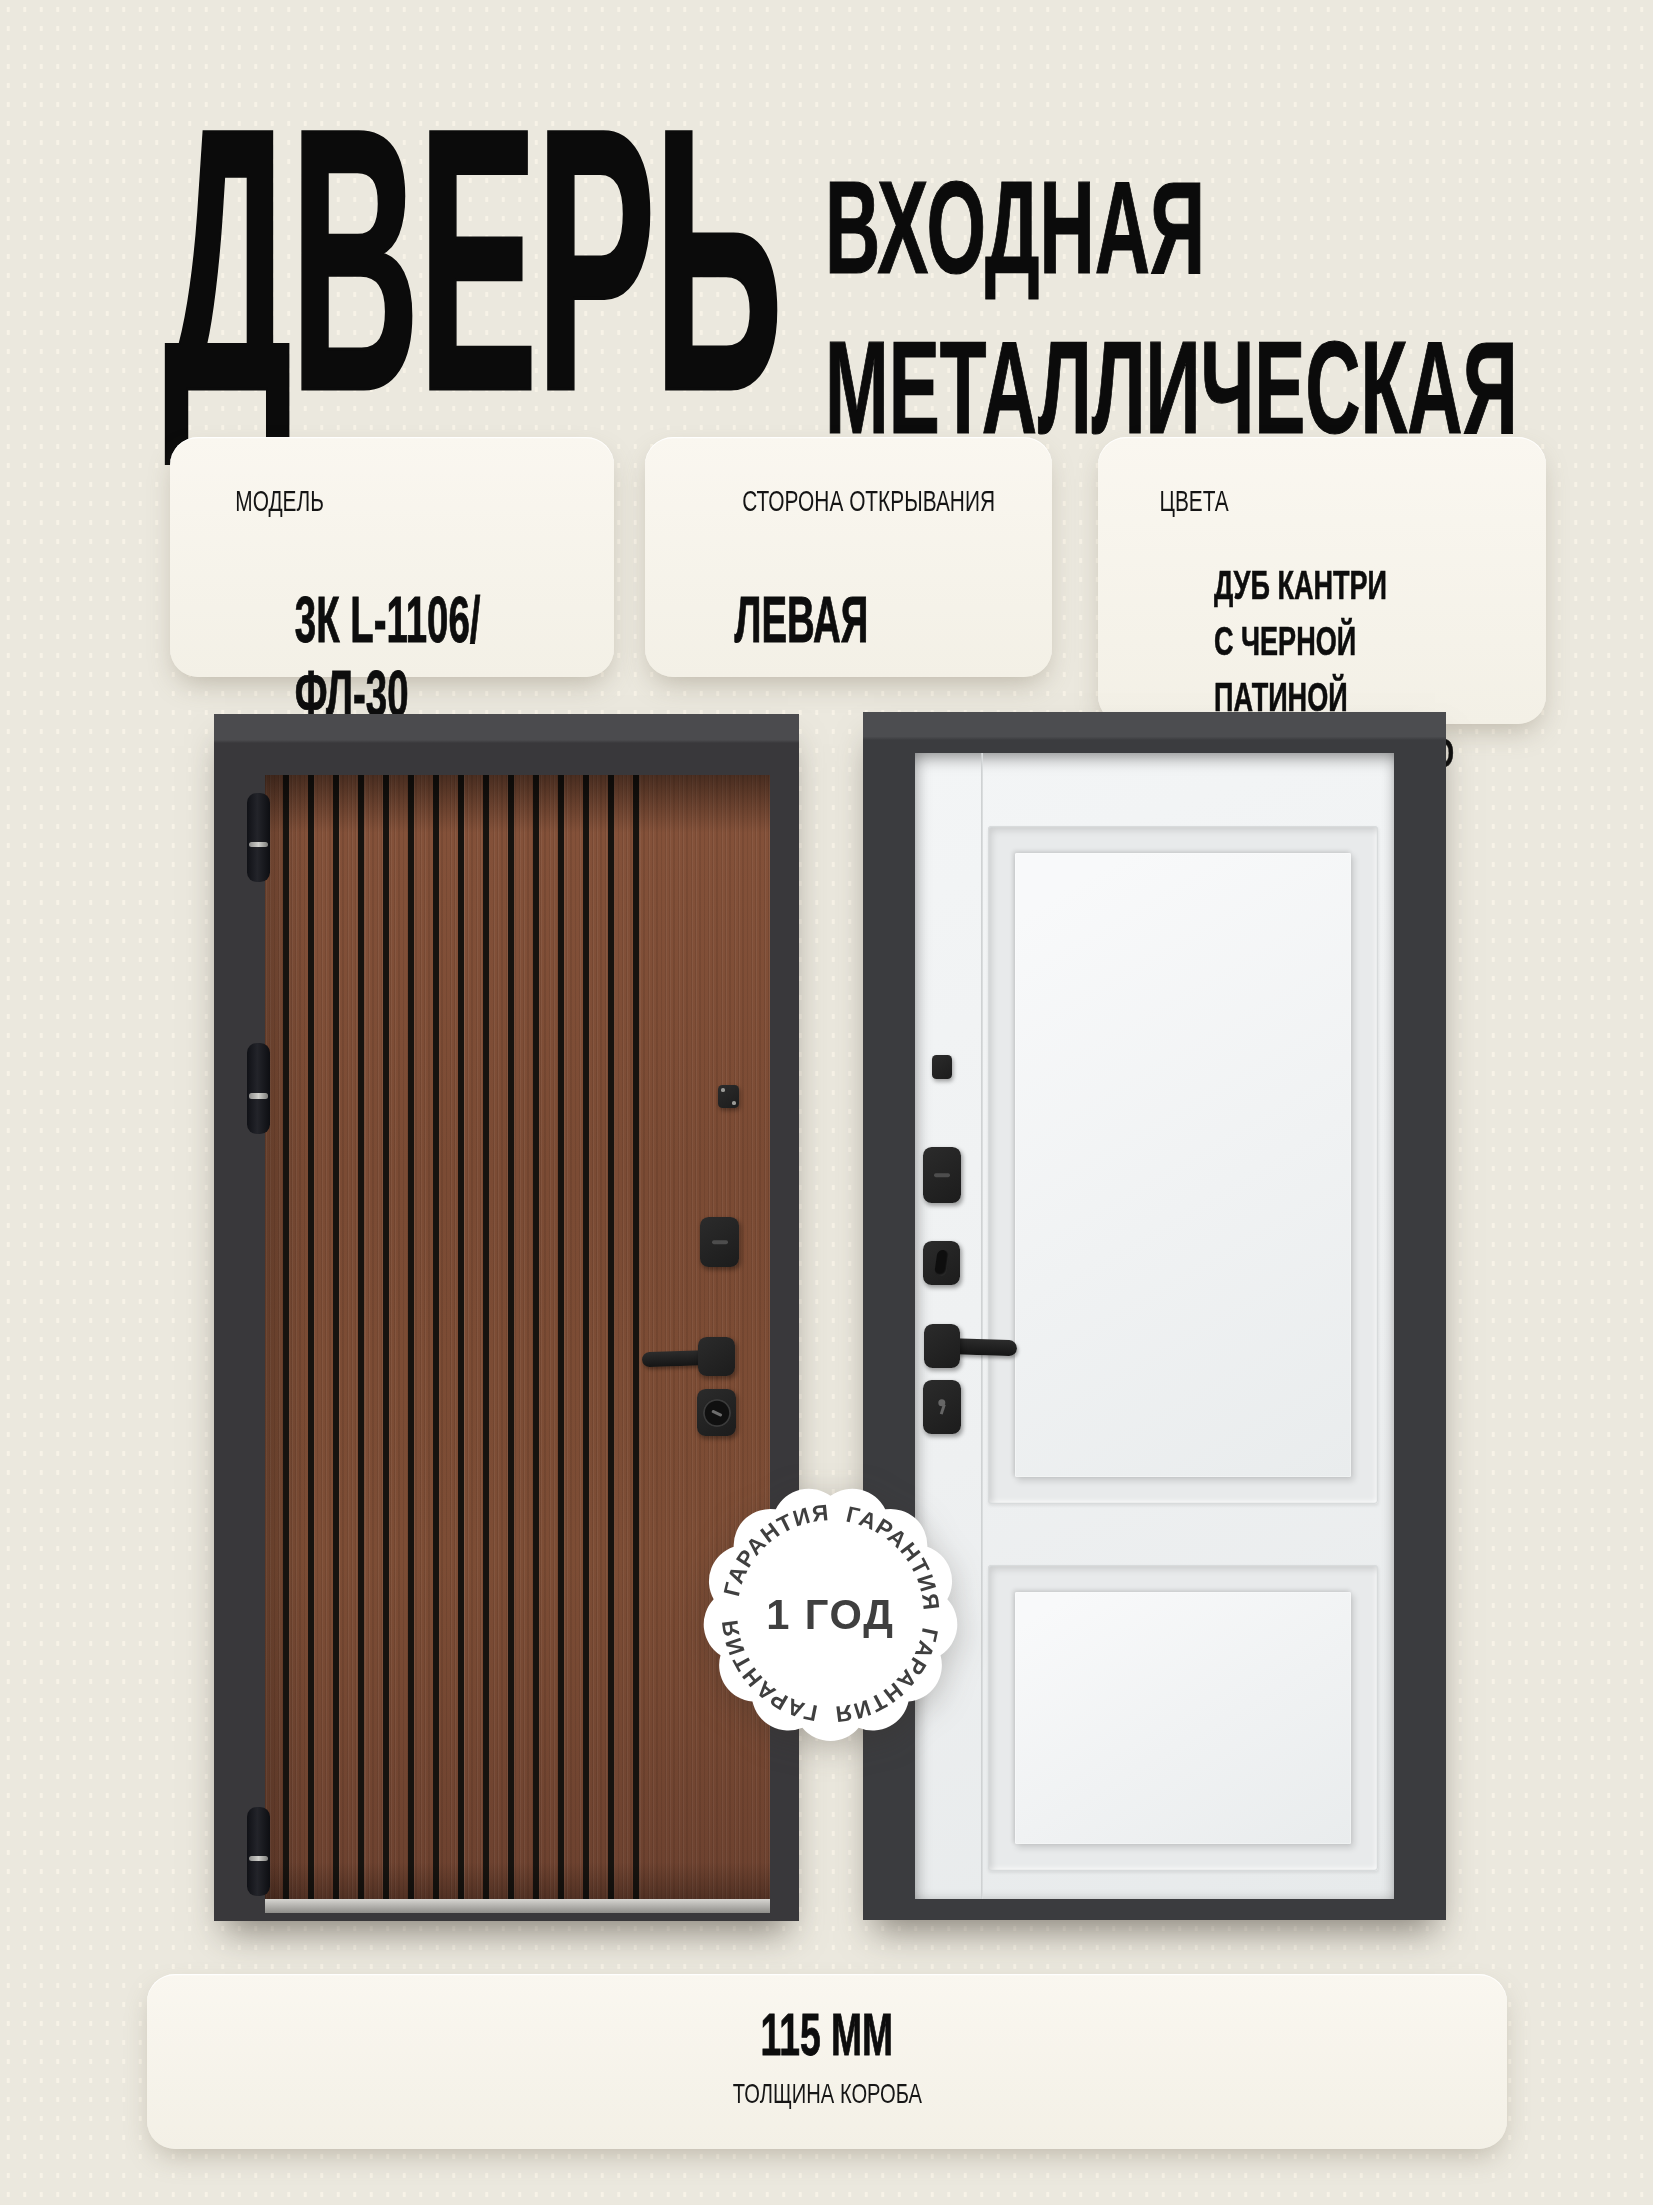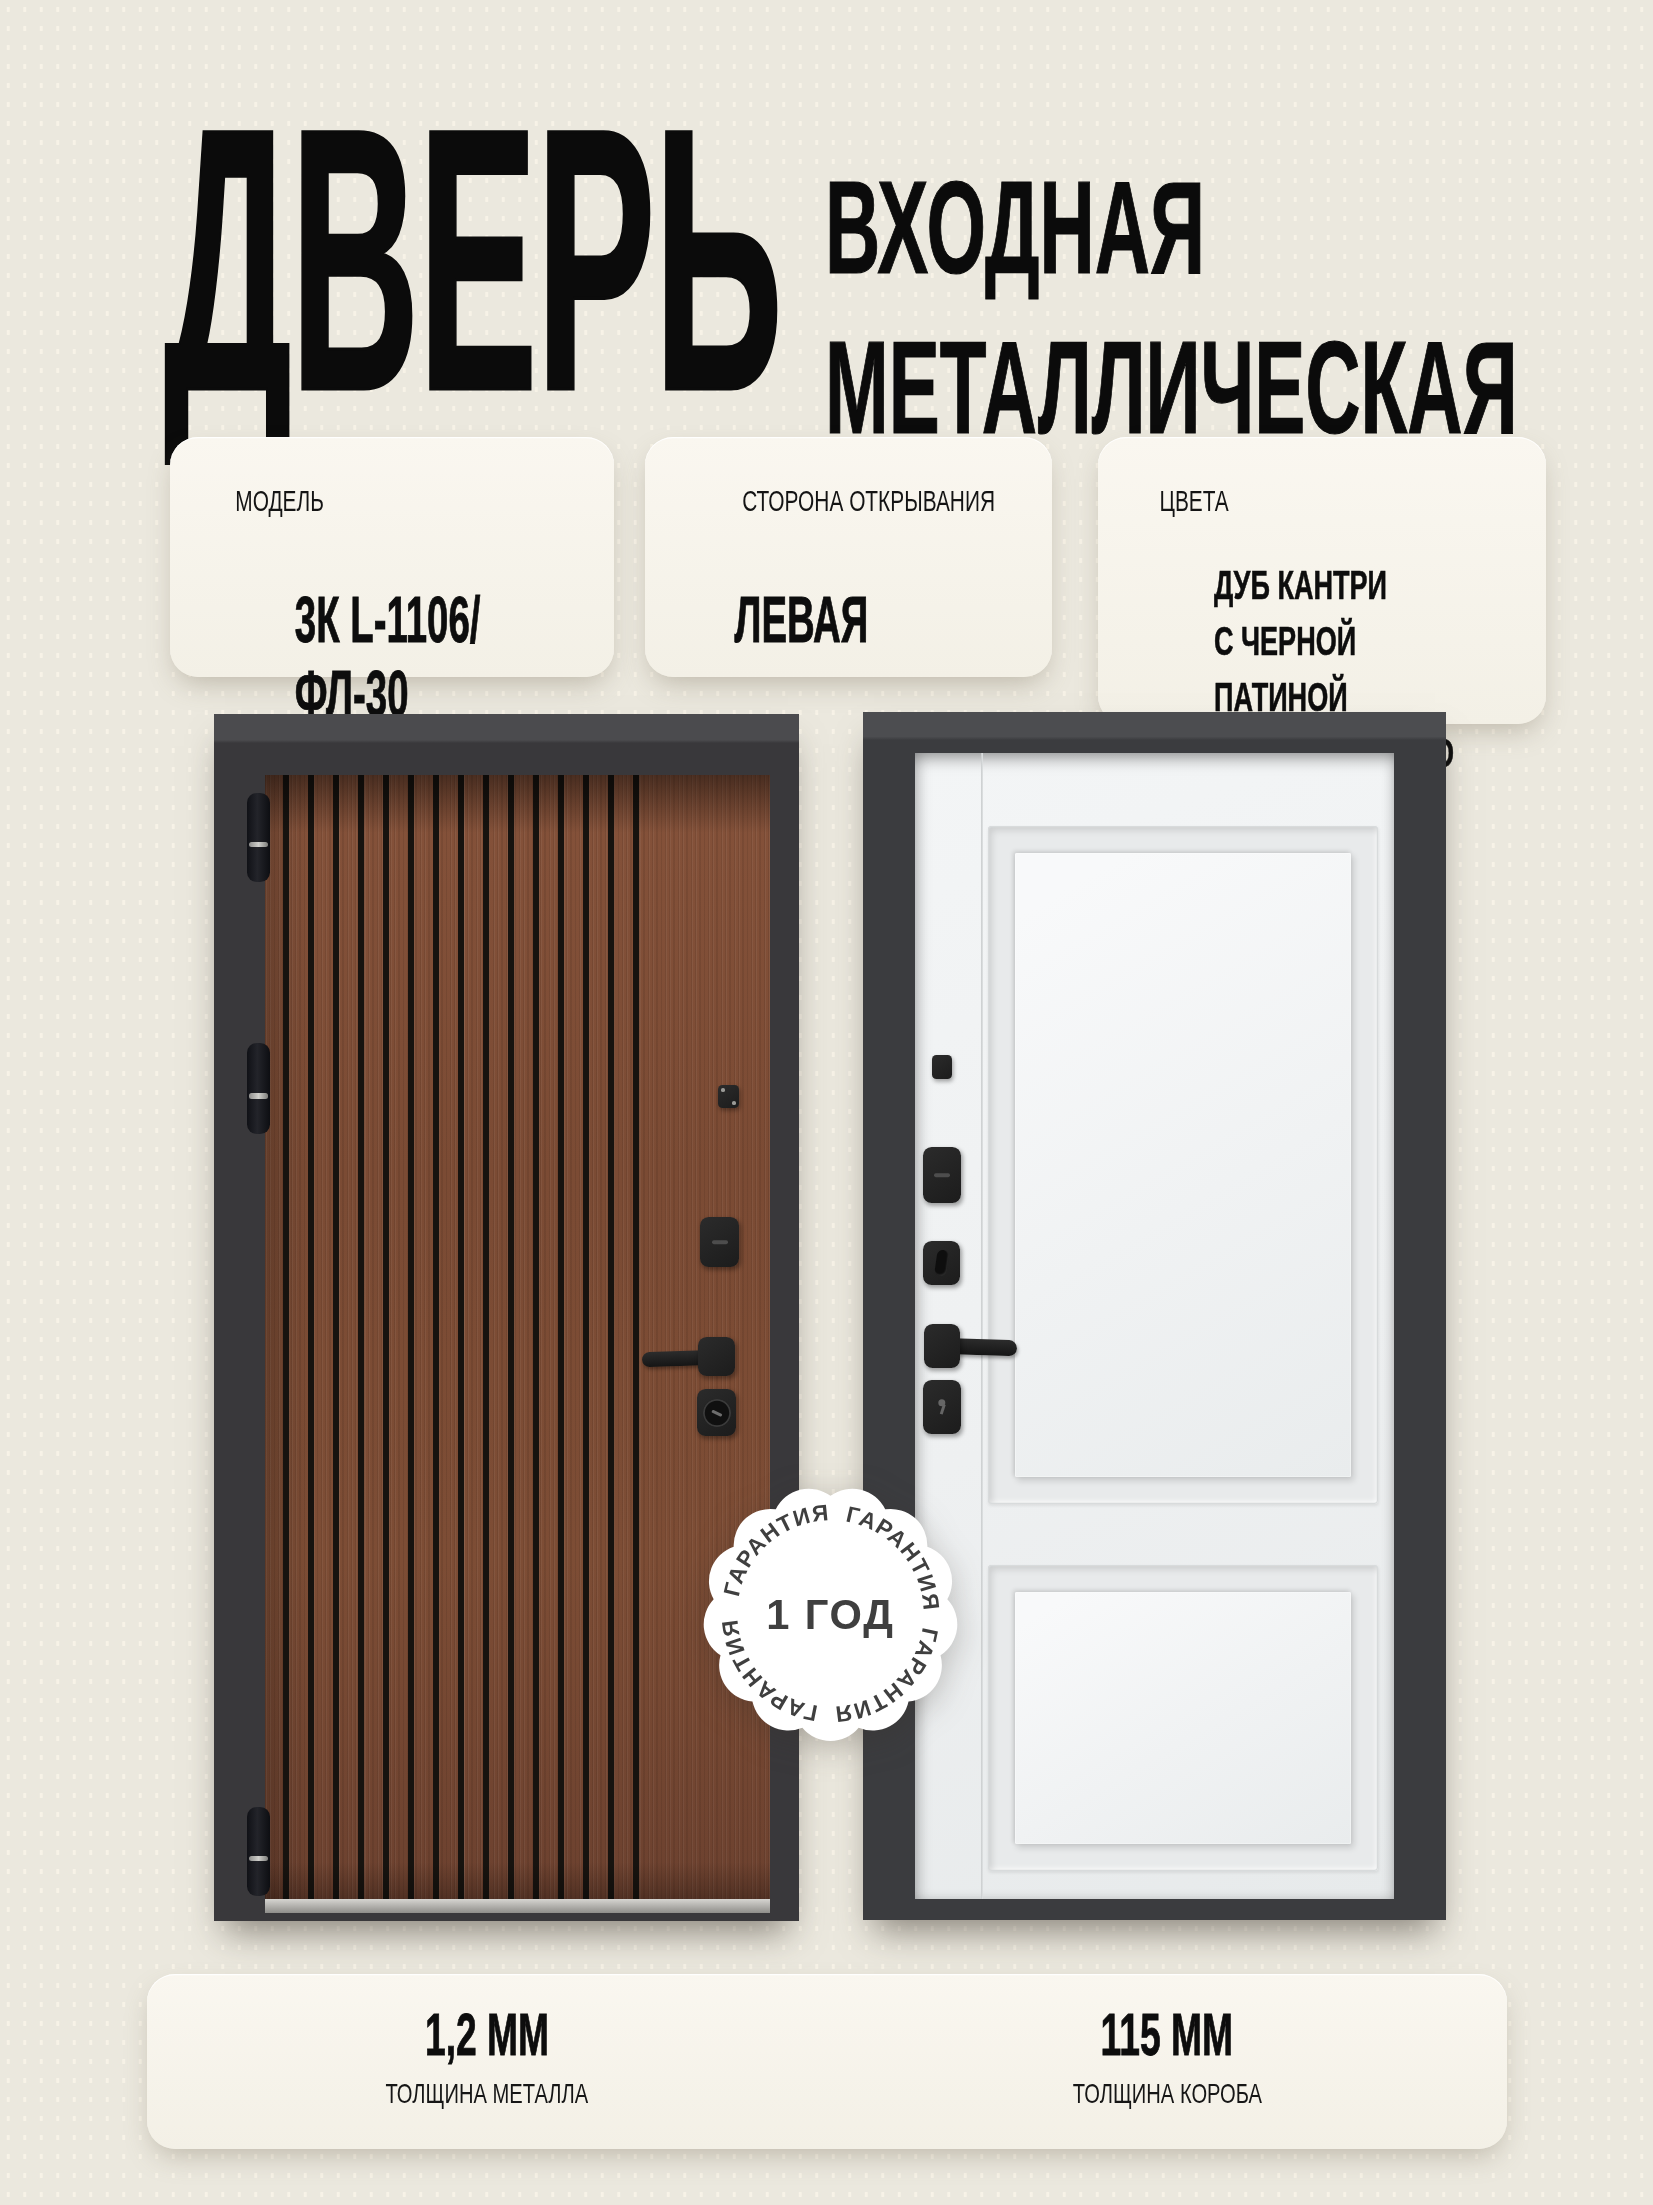--- a/index.html
+++ b/index.html
@@ -187,22 +187,18 @@
     <path id="badge-scallop" d="M 0.00 -192.00 A 59.73 59.73 0 0 1 89.23 -170.01 A 59.73 59.73 0 0 1 158.01 -109.07 A 59.73 59.73 0 0 1 190.60 -23.14 A 59.73 59.73 0 0 1 179.52 68.08 A 59.73 59.73 0 0 1 127.32 143.71 A 59.73 59.73 0 0 1 45.95 186.42 A 59.73 59.73 0 0 1 -45.95 186.42 A 59.73 59.73 0 0 1 -127.32 143.71 A 59.73 59.73 0 0 1 -179.52 68.08 A 59.73 59.73 0 0 1 -190.60 -23.14 A 59.73 59.73 0 0 1 -158.01 -109.07 A 59.73 59.73 0 0 1 -89.23 -170.01 A 59.73 59.73 0 0 1 0.00 -192.00 Z" fill="#ffffff"></path>
     <path id="badge-ring-path" d="M -152 0 A 152 152 0 1 1 152 0 A 152 152 0 1 1 -152 0" fill="none"></path>
     <text font-size="37" font-weight="700" fill="#3f3f3f" letter-spacing="2">
       <textPath id="ring-textpath" href="#badge-ring-path" startOffset="26">ГАРАНТИЯ&nbsp;&nbsp;ГАРАНТИЯ&nbsp;&nbsp;ГАРАНТИЯ&nbsp;&nbsp;ГАРАНТИЯ</textPath>
     </text>
     <text x="0" y="25" font-size="68" font-weight="700" letter-spacing="3" fill="#3f3f3f" text-anchor="middle">1 ГОД</text>
   </svg>
 
   <div class="card" id="specs-card">
     <div class="spec">
-      <span class="spec-value">1,2 ММ</span>
-      <span class="spec-label"><span>ТОЛЩИНА МЕТАЛЛА</span></span>
-    </div>
-    <div class="spec">
       <span class="spec-value">115 ММ</span>
       <span class="spec-label"><span>ТОЛЩИНА КОРОБА</span></span>
     </div>
   </div>
 </div>
 
 
 </body></html>

